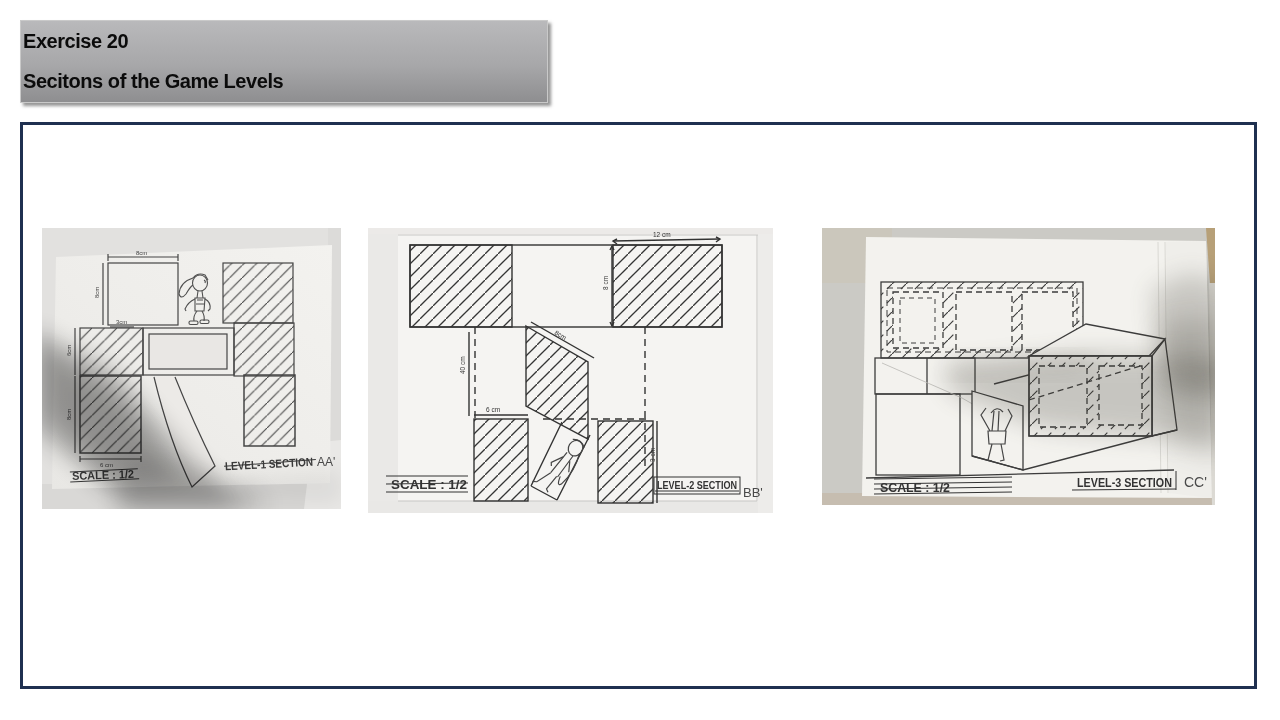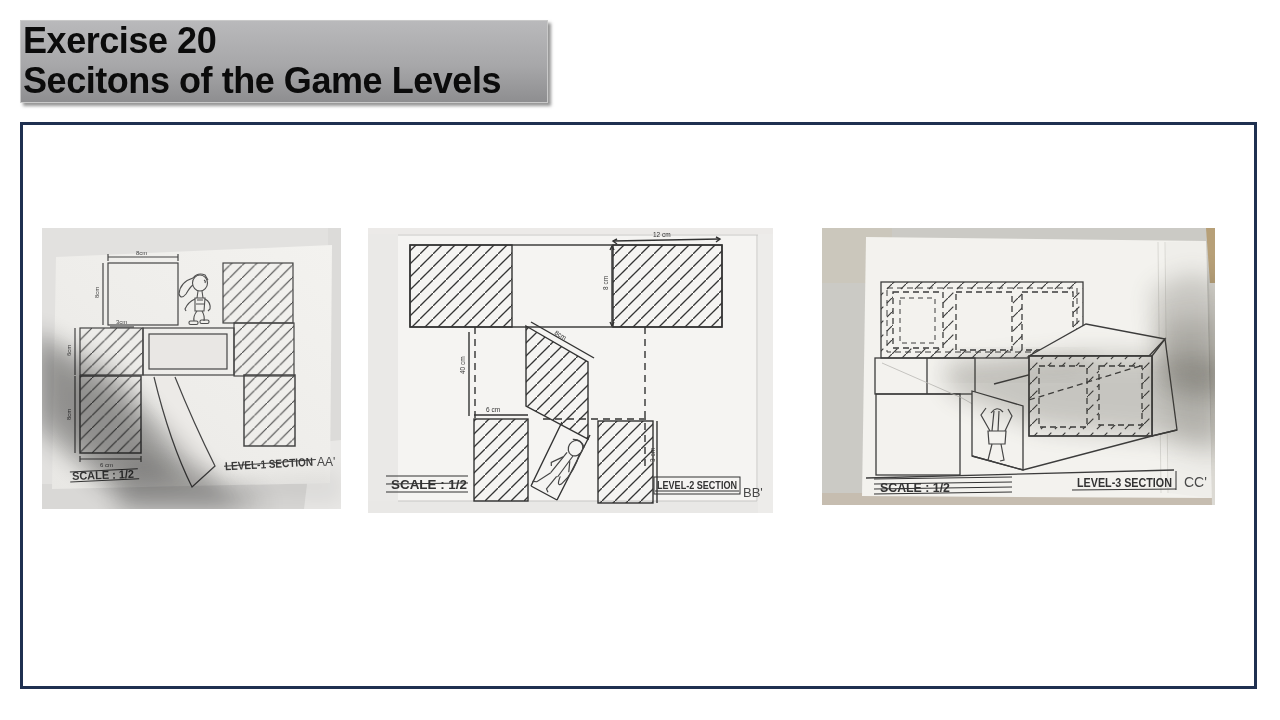--- a/index.html
+++ b/index.html
@@ -4,21 +4,21 @@
 <style>
 html,body{margin:0;padding:0;width:1280px;height:720px;background:#ffffff;overflow:hidden}
 body{font-family:"Liberation Sans",sans-serif;position:relative}
 .abs{position:absolute}
 </style>
 </head>
 <body>
 
 <div class="abs" style="left:20px;top:20px;width:526px;height:81px;background:linear-gradient(#b9b9bb,#a7a7a9 55%,#8e8e90);border:1px solid #c9c9c9;box-shadow:3px 3px 3px rgba(130,130,130,0.85);">
 
-<div style="font-size:36px;font-weight:bold;color:#0b0b0b;line-height:40px;padding:0 0 0 2px;letter-spacing:-0.45px;">Exercise 20<br>Secitons of the Game Levels</div>
+<div style="font-size:20px;font-weight:bold;color:#0b0b0b;line-height:40px;padding:0 0 0 2px;letter-spacing:-0.45px;">Exercise 20<br>Secitons of the Game Levels</div>
 </div>
 
 <div class="abs" style="left:20px;top:122px;width:1231px;height:561px;border:3.5px solid #1f3050;background:#ffffff;"></div>
 
 <svg class="abs" style="left:42px;top:228px" width="299" height="281" viewBox="0 0 299 281">
 <defs>
 <pattern id="h1" width="12.5" height="12.5" patternUnits="userSpaceOnUse">
         <path d="M-1,13.5 L13.5,-1" stroke="#4a4a4a" stroke-width="1.15" fill="none"></path>
       </pattern>
 <filter id="b1" x="-40%" y="-40%" width="180%" height="180%">

